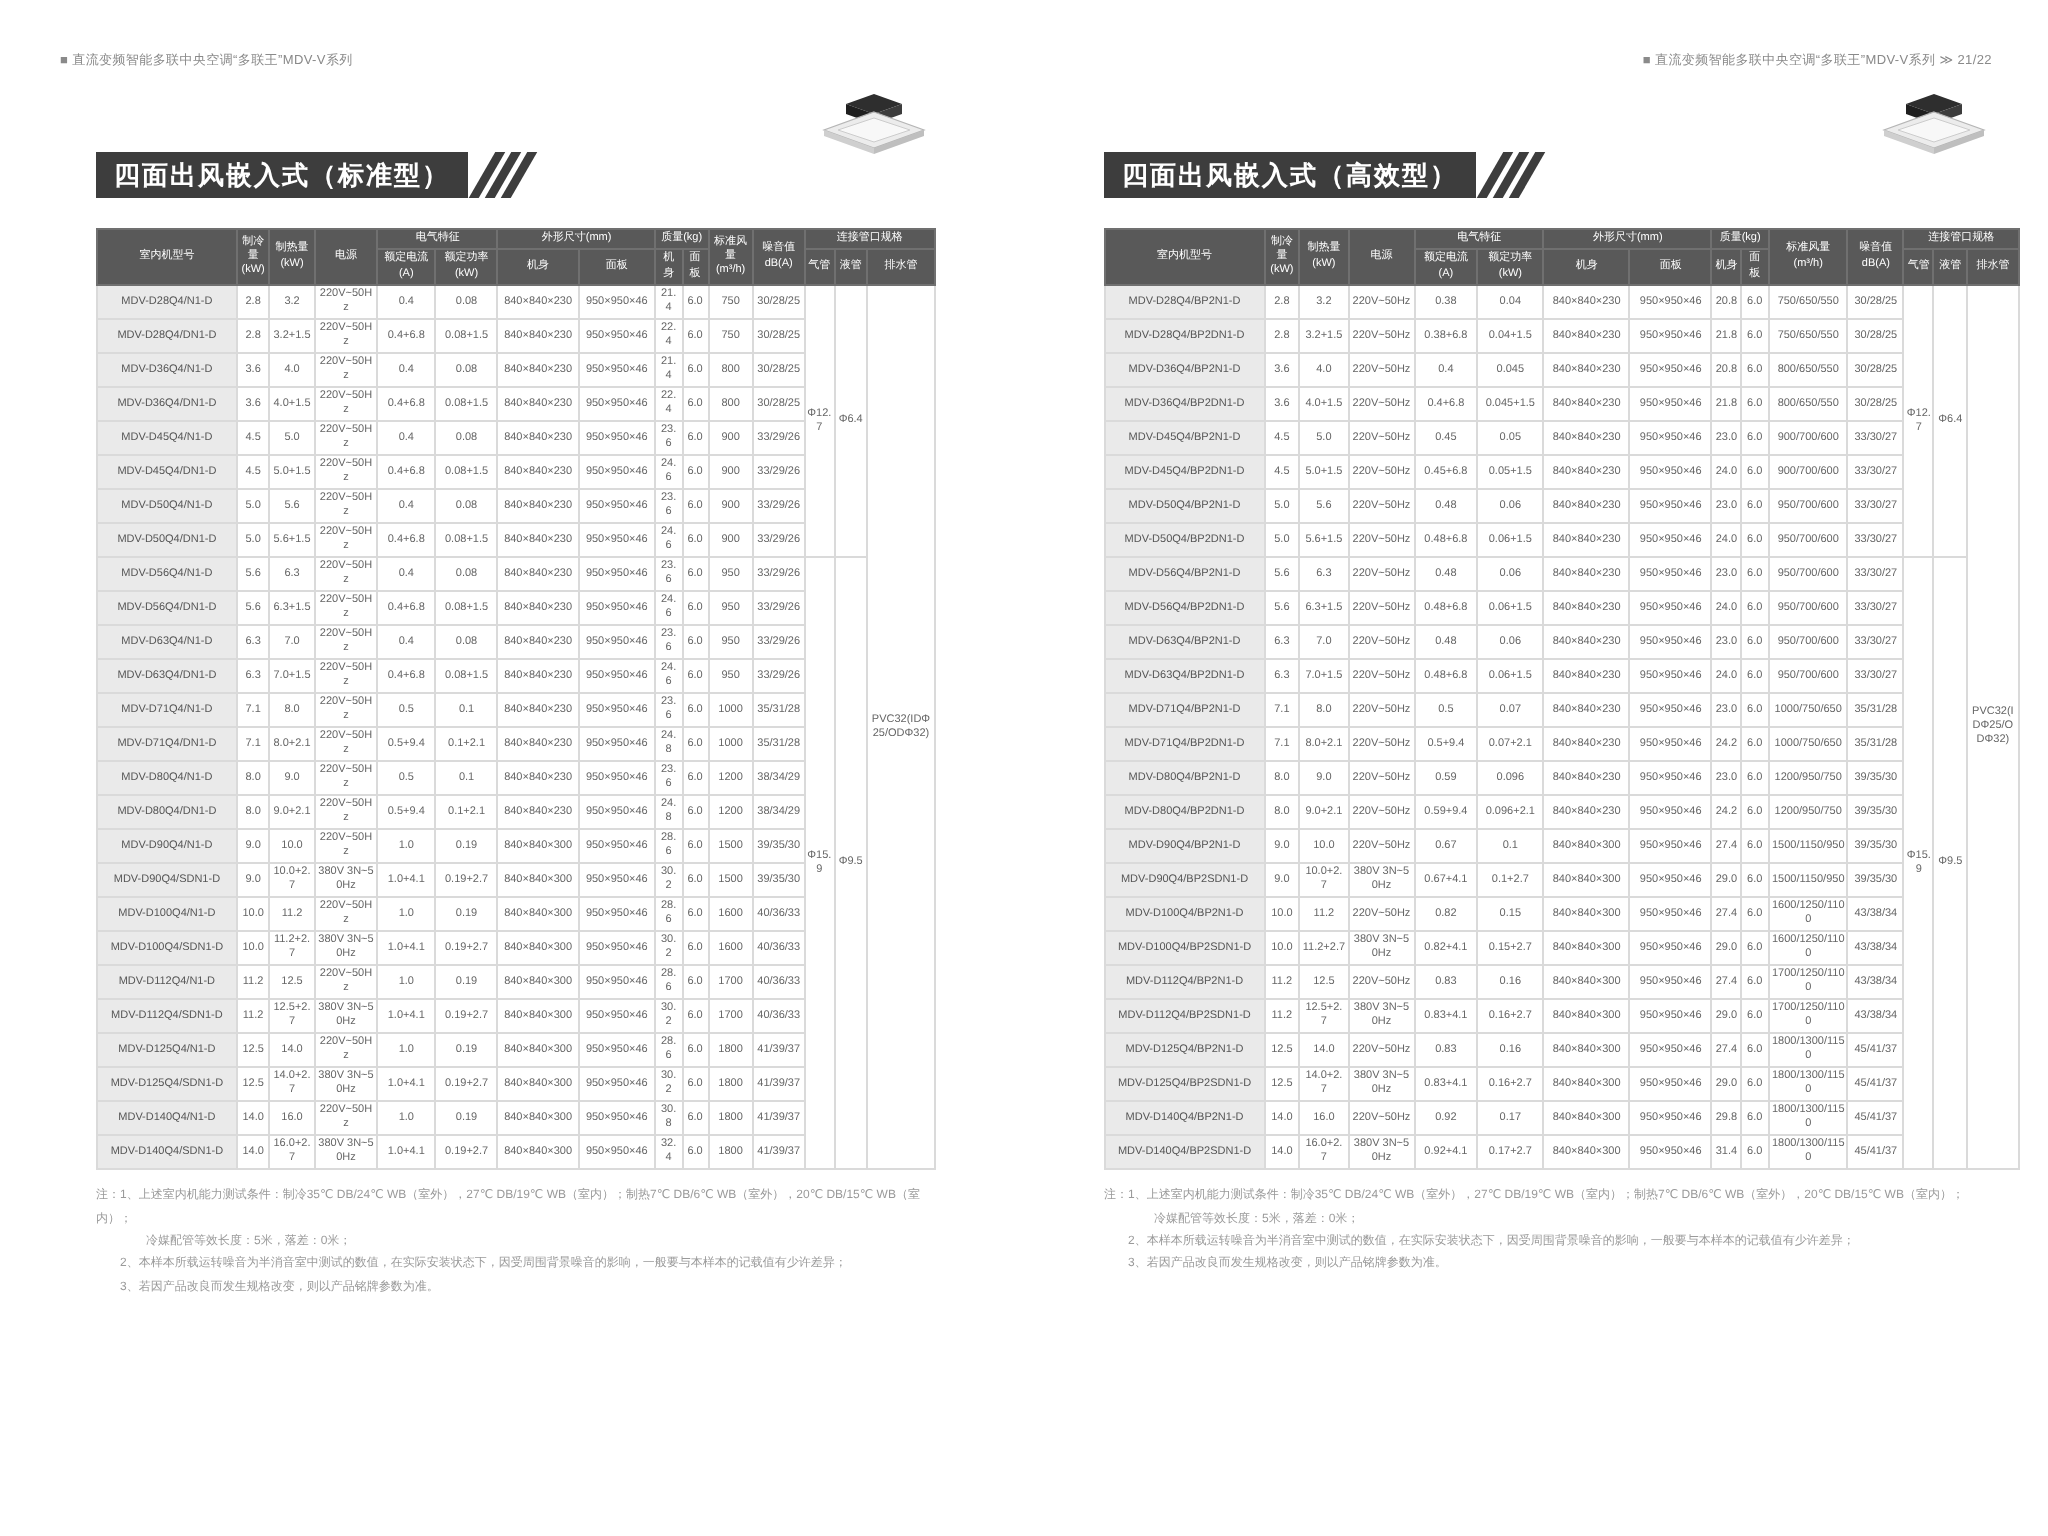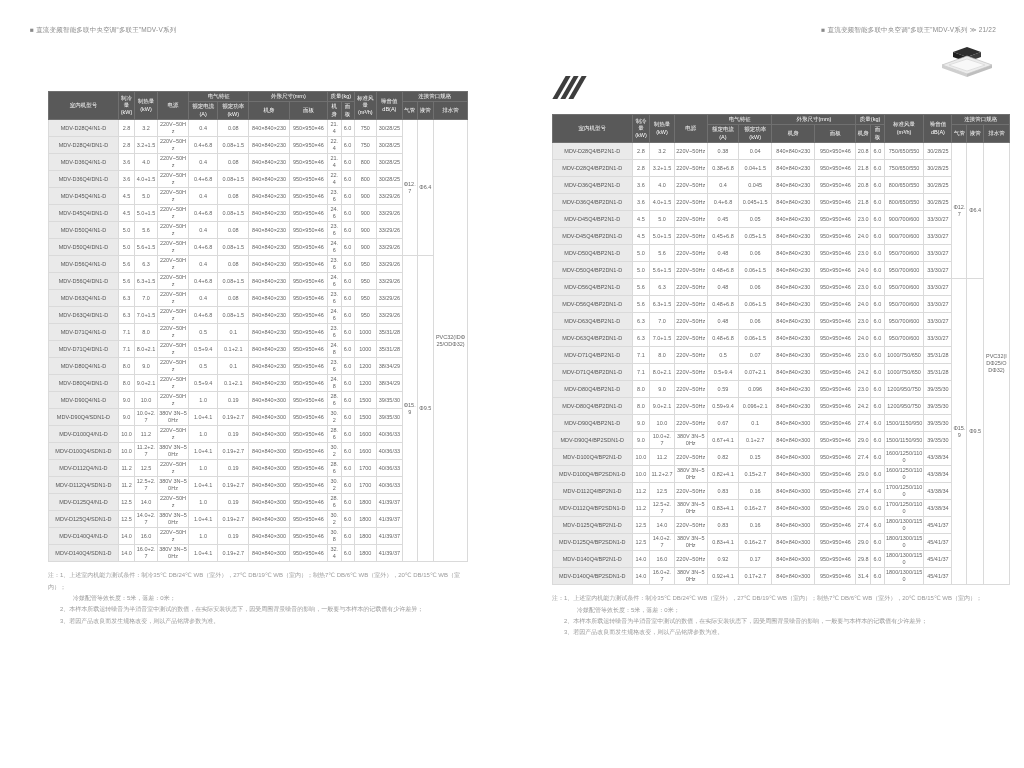--- a/index.html
+++ b/index.html
@@ -33,20 +33,32 @@
   .panel-eff col.c8{width:3.2%}.panel-eff col.c9{width:3.0%}.panel-eff col.c10{width:8.7%}.panel-eff col.c11{width:6.1%}
   .panel-eff col.c12{width:3.3%}.panel-eff col.c13{width:3.6%}.panel-eff col.c14{width:5.7%}
 </style>
 </head>
 <body>
 
 <div class="page-header ph-left">■ 直流变频智能多联中央空调“多联王”MDV-V系列</div>
 <div class="page-header ph-right">■ 直流变频智能多联中央空调“多联王”MDV-V系列 ≫ 21/22</div>
 
 <div class="panel panel-std">
+  <div class="badge-row">
+    <span class="badge">四面出风嵌入式（标准型）</span><span class="stripes"><i></i><i></i><i></i></span>
+    <svg class="unit-img" viewBox="0 0 54 44">
+      <polygon points="27,1 41,6 27,11 13,6" fill="#2e2e2e"></polygon>
+      <polygon points="13,6 27,11 27,16 13,11" fill="#1f1f1f"></polygon>
+      <polygon points="27,11 41,6 41,11 27,16" fill="#3c3c3c"></polygon>
+      <polygon points="27,10 52,19 27,28 2,19" fill="#ececec" stroke="#b5b5b5" stroke-width="0.6"></polygon>
+      <polygon points="27,13 45,19 27,25 9,19" fill="#f8f8f8" stroke="#cccccc" stroke-width="0.5"></polygon>
+      <polygon points="2,19 27,28 27,31 2,22" fill="#cfcfcf"></polygon>
+      <polygon points="27,28 52,19 52,22 27,31" fill="#bfbfbf"></polygon>
+    </svg>
+  </div>
   <table class="spec-table" id="table-0">
     <colgroup>
         <col class="c0">
         <col class="c1">
         <col class="c2">
         <col class="c3">
         <col class="c4">
         <col class="c5">
         <col class="c6">
         <col class="c7">
@@ -462,21 +474,21 @@
   <div class="notes" id="notes-0">
       <div>注：1、上述室内机能力测试条件：制冷35℃ DB/24℃ WB（室外），27℃ DB/19℃ WB（室内）；制热7℃ DB/6℃ WB（室外），20℃ DB/15℃ WB（室内）；</div>
       <div>冷媒配管等效长度：5米，落差：0米；</div>
       <div>2、本样本所载运转噪音为半消音室中测试的数值，在实际安装状态下，因受周围背景噪音的影响，一般要与本样本的记载值有少许差异；</div>
       <div>3、若因产品改良而发生规格改变，则以产品铭牌参数为准。</div>
     </div>
 </div>
 
 <div class="panel panel-eff">
   <div class="badge-row">
-    <span class="stripes"><i></i><i></i><i></i></span>
+    <span class="badge">四面出风嵌入式（高效型）</span><span class="stripes"><i></i><i></i><i></i></span>
     <svg class="unit-img" viewBox="0 0 54 44" style="right:16px">
       <polygon points="27,1 41,6 27,11 13,6" fill="#2e2e2e"></polygon>
       <polygon points="13,6 27,11 27,16 13,11" fill="#1f1f1f"></polygon>
       <polygon points="27,11 41,6 41,11 27,16" fill="#3c3c3c"></polygon>
       <polygon points="27,10 52,19 27,28 2,19" fill="#ececec" stroke="#b5b5b5" stroke-width="0.6"></polygon>
       <polygon points="27,13 45,19 27,25 9,19" fill="#f8f8f8" stroke="#cccccc" stroke-width="0.5"></polygon>
       <polygon points="2,19 27,28 27,31 2,22" fill="#cfcfcf"></polygon>
       <polygon points="27,28 52,19 52,22 27,31" fill="#bfbfbf"></polygon>
     </svg>
   </div>

